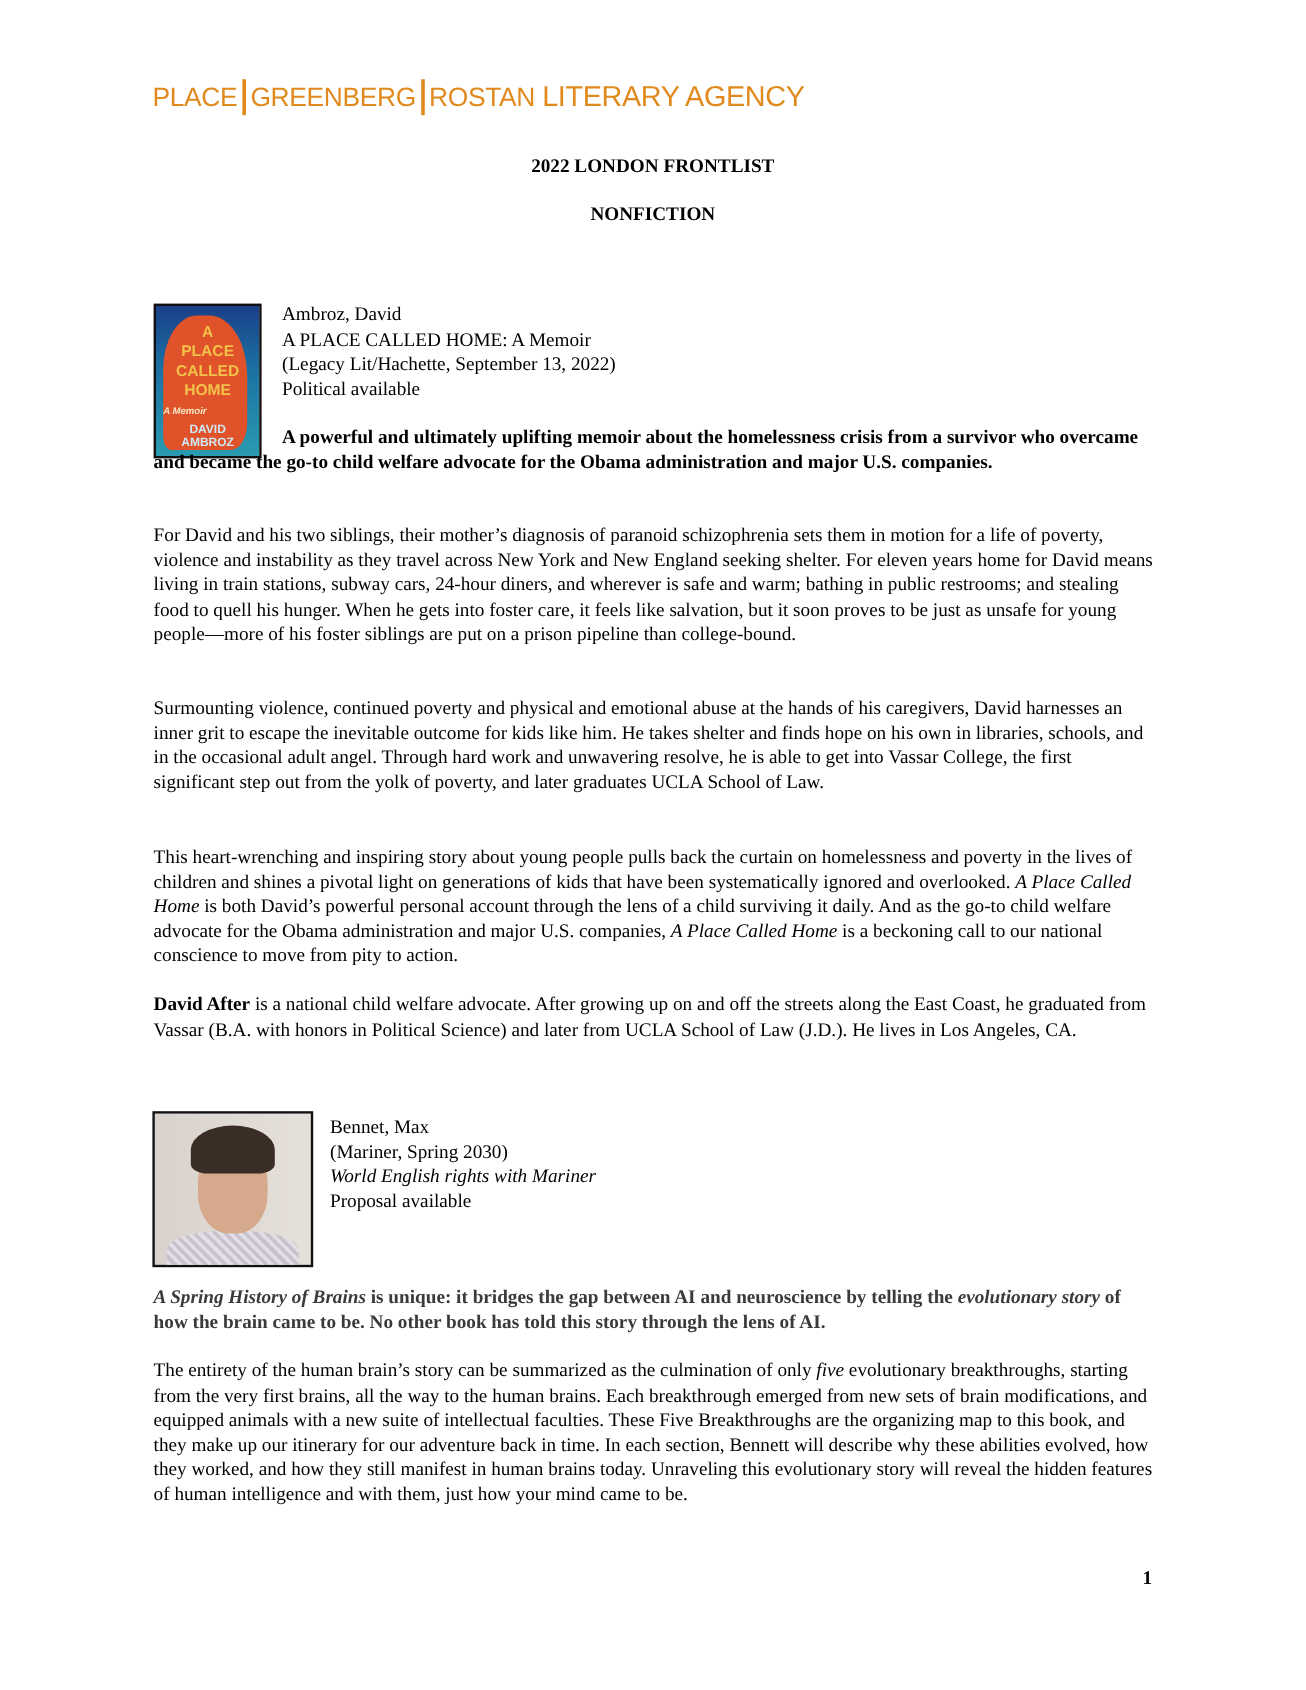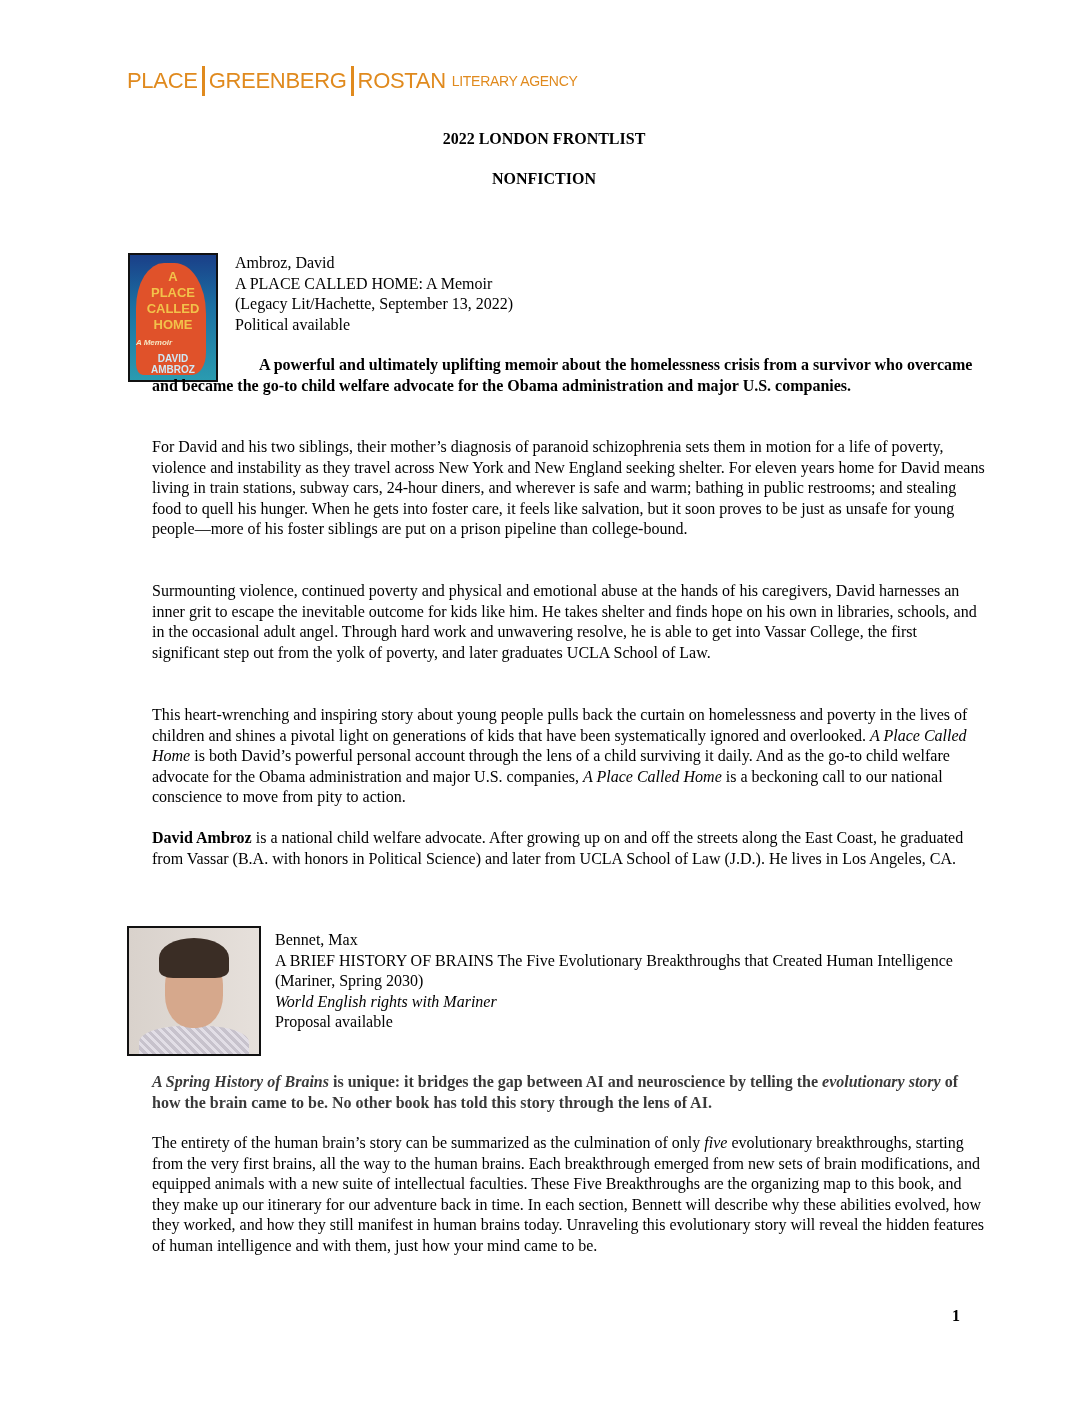--- a/index.html
+++ b/index.html
@@ -8,31 +8,31 @@
     font-family: "Liberation Serif", "DejaVu Serif", serif;
     color: #000;
   }
   .logo {
     position: absolute; left: 127px; top: 66px;
     font-family: "Liberation Sans", "DejaVu Sans", sans-serif;
     color: #e08a1e; font-size: 22px; letter-spacing: -0.3px;
     white-space: nowrap; display: flex; align-items: center;
   }
   .logo .sep { display: inline-block; width: 3px; height: 30px; background: #e08a1e; margin: 0 4px; }
-  .logo .small { font-size: 14px; margin-left: 6px; }
+  .logo .small { font-size: 24px; margin-left: 6px; }
   .heading {
     position: absolute; left: 0; width: 1088px; text-align: center;
     font-weight: bold; font-size: 16px;
   }
   .abs { position: absolute; }
   .entry-head { font-size: 16px; line-height: 20.5px; }
   .b { font-weight: normal; }
   .para {
     position: absolute; left: 128px; width: 835px;
-    font-size: 16px; line-height: 20.5px; padding-left: 24px;
+    font-size: 16px; line-height: 20.5px;
   }
   .hook { font-weight: bold; }
   .hook.gray { color: #3a3a3a; }
   .cover {
     position: absolute; left: 128px; top: 253px; width: 90px; height: 129px;
     border: 2px solid #111; box-sizing: border-box;
     background: linear-gradient(180deg,#1a3f88 0%,#1b6fa2 40%,#2a9bb0 100%);
     overflow: hidden;
   }
   .cover .head {
@@ -89,31 +89,30 @@
   <div class="b">Political available</div>
 </div>
 
 <div class="para hook" style="top:355px;text-indent:107px">A powerful and ultimately uplifting memoir about the homelessness crisis from a survivor who overcame and became the go-to child welfare advocate for the Obama administration and major U.S. companies.</div>
 
 <div class="para" style="top:437px">For David and his two siblings, their mother’s diagnosis of paranoid schizophrenia sets them in motion for a life of poverty, violence and instability as they travel across New York and New England seeking shelter.  For eleven years home for David means living in train stations, subway cars, 24-hour diners, and wherever is safe and warm; bathing in public restrooms; and stealing food to quell his hunger. When he gets into foster care, it feels like salvation, but it soon proves to be just as unsafe for young people—more of his foster siblings are put on a prison pipeline than college-bound.</div>
 <div class="para" style="top:581px">Surmounting violence, continued poverty and physical and emotional abuse at the hands of his caregivers, David harnesses an inner grit to escape the inevitable outcome for kids like him. He takes shelter and finds hope on his own in libraries, schools, and in the occasional adult angel.  Through hard work and unwavering resolve, he is able to get into Vassar College, the first significant step out from the yolk of poverty, and later graduates UCLA School of Law.</div>
 
 <div class="para" style="top:705px"><span>This heart-wrenching and inspiring story about young people pulls back the curtain on homelessness and poverty in the lives of children and shines a pivotal light on generations of kids that have been systematically ignored and overlooked. </span><i>A Place Called Home</i><span> is both David’s powerful personal account through the lens of a child surviving it daily. And as the go-to child welfare advocate for the Obama administration and major U.S. companies, </span><i>A Place Called Home</i><span> is a beckoning call to our national conscience to move from pity to action.</span></div>
 
-<div class="para" style="top:828px"><b>David Ambroz</b><span> is a national child welfare advocate. After growing up on and off the streets along the East Coast, he graduated from Vassar (B.A. with honors in Political Science) and later from UCLA School of Law (J.D.). He lives in Los Angeles, CA.</span></div>
+<div class="para" style="top:828px"><b>David After</b><span> is a national child welfare advocate. After growing up on and off the streets along the East Coast, he graduated from Vassar (B.A. with honors in Political Science) and later from UCLA School of Law (J.D.). He lives in Los Angeles, CA.</span></div>
 
 <div class="photo">
   <div class="shirt"></div>
   <div class="face"></div>
   <div class="hair"></div>
 </div>
 
 <div class="abs entry-head" style="left:275px;top:930px;width:680px">
   <div class="b">Bennet, Max</div>
-  <div class="b">A BRIEF HISTORY OF BRAINS The Five Evolutionary Breakthroughs that Created Human Intelligence</div>
   <div>(Mariner, Spring 2030)</div>
   <div class="b" style="font-style:italic">World English rights with Mariner</div>
   <div class="b">Proposal available</div>
 </div>
 
 <div class="para hook gray" style="top:1072px"><i>A Spring History of Brains</i><span> is unique: it bridges the gap between AI and neuroscience by telling the </span><i>evolutionary story</i><span> of how the brain came to be. No other book has told this story through the lens of AI.</span></div>
 
 <div class="para" style="top:1133px"><span>The entirety of the human brain’s story can be summarized as the culmination of only </span><i>five</i><span> evolutionary breakthroughs, starting from the very first brains, all the way to the human brains. Each breakthrough emerged from new sets of brain modifications, and equipped animals with a new suite of intellectual faculties. These Five Breakthroughs are the organizing map to this book, and they make up our itinerary for our adventure back in time. In each section, Bennett will describe why these abilities evolved, how they worked, and how they still manifest in human brains today. Unraveling this evolutionary story will reveal the hidden features of human intelligence and with them, just how your mind came to be.</span></div>
 
 <div class="pagenum">1</div>

